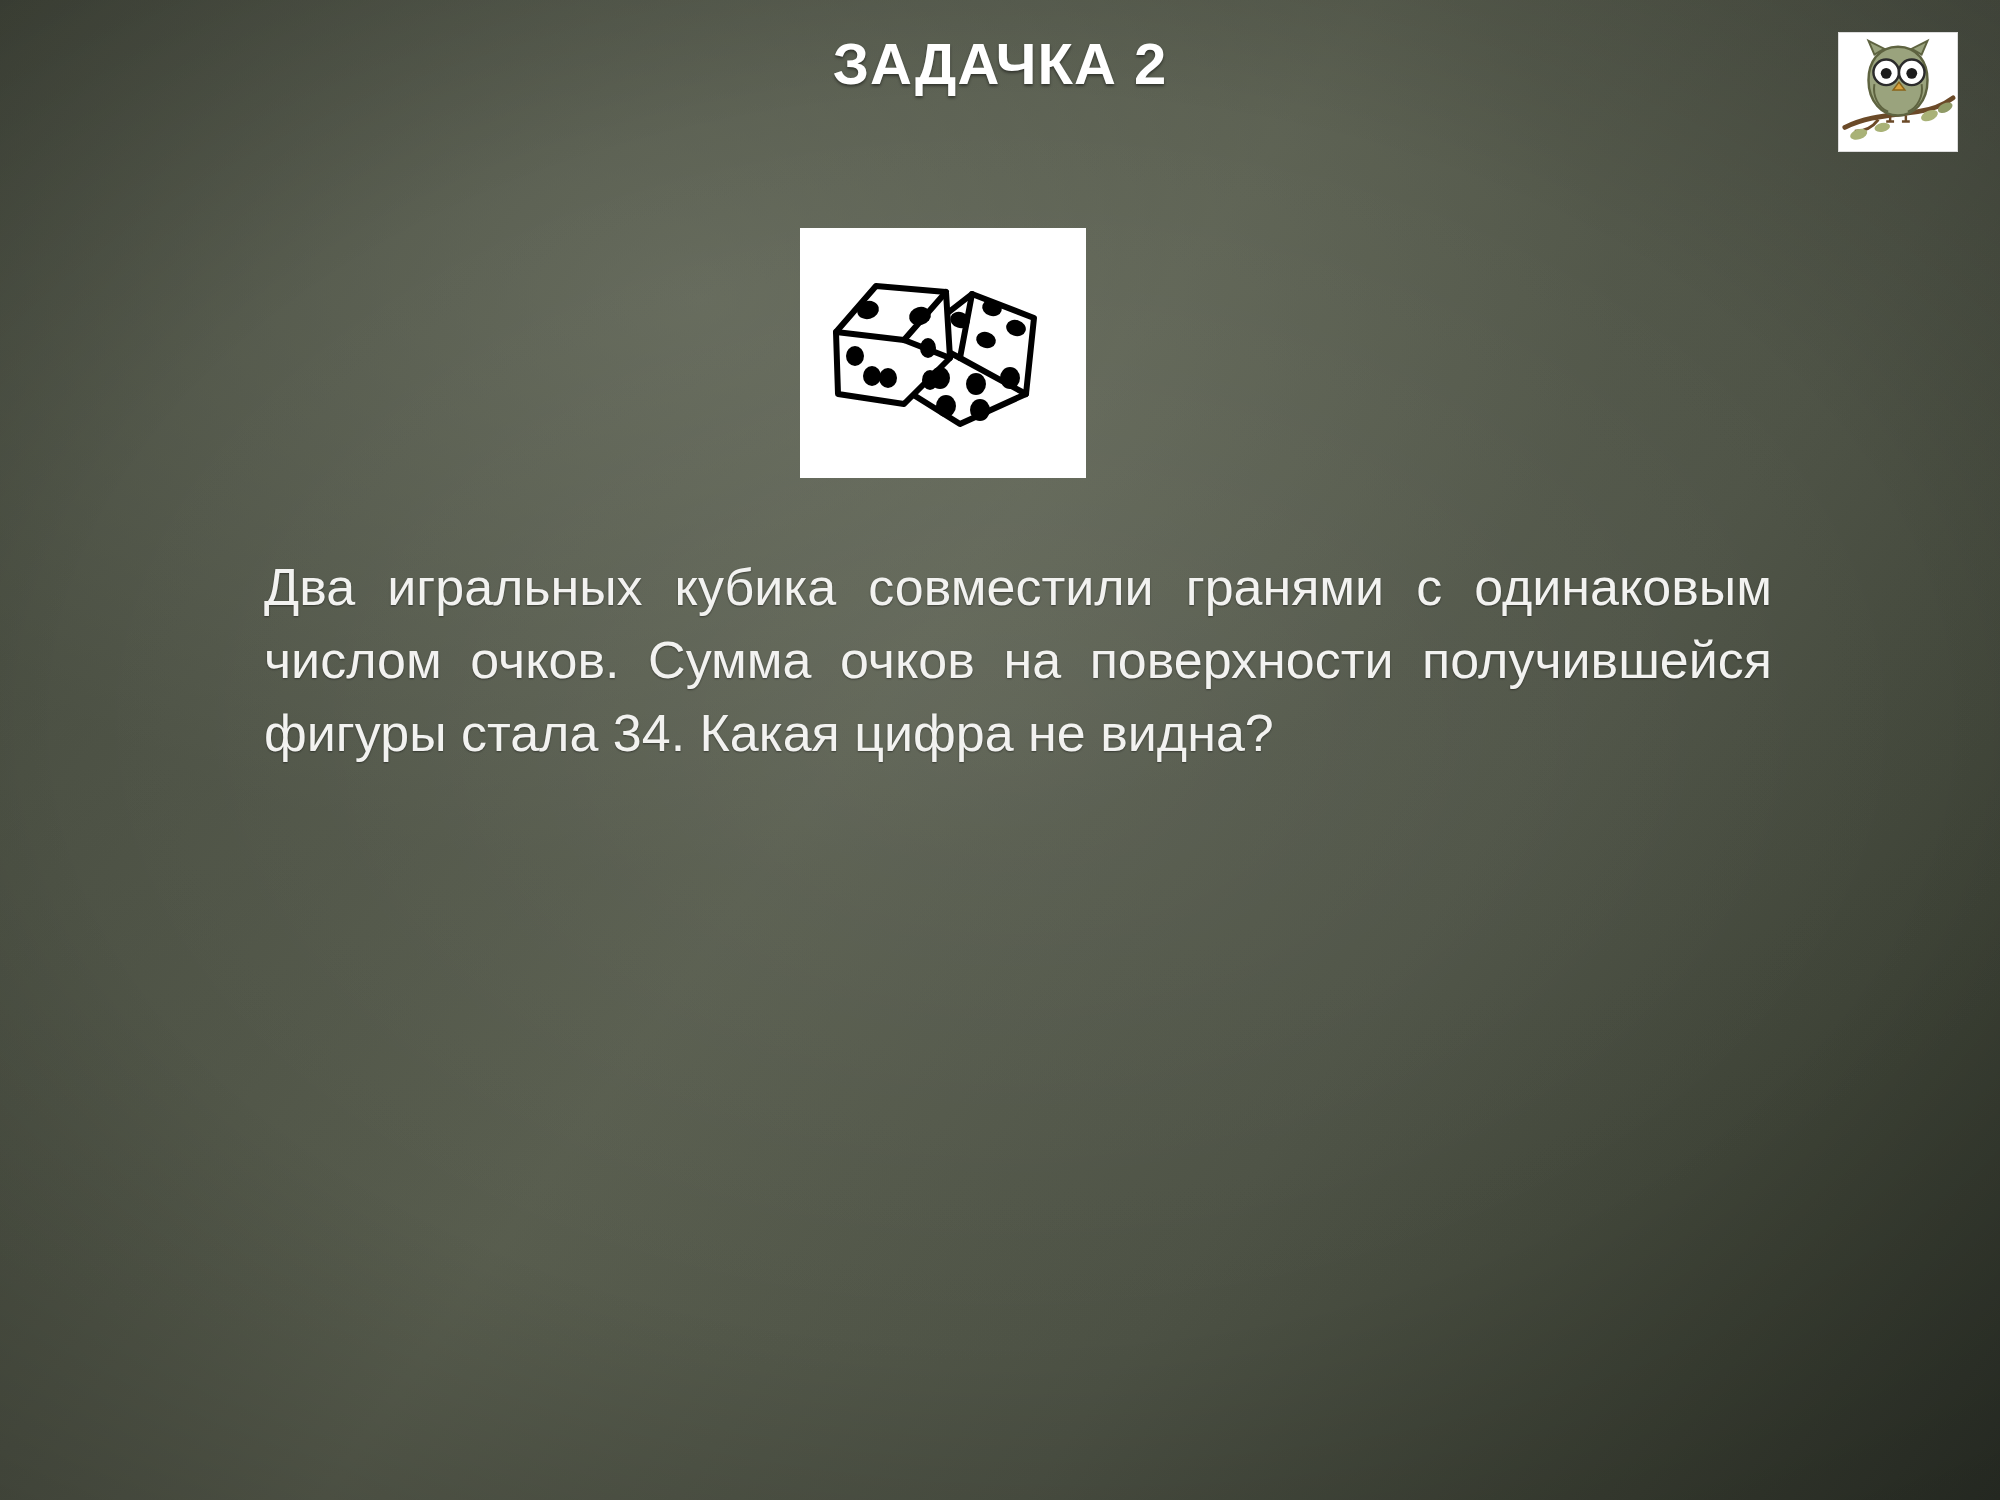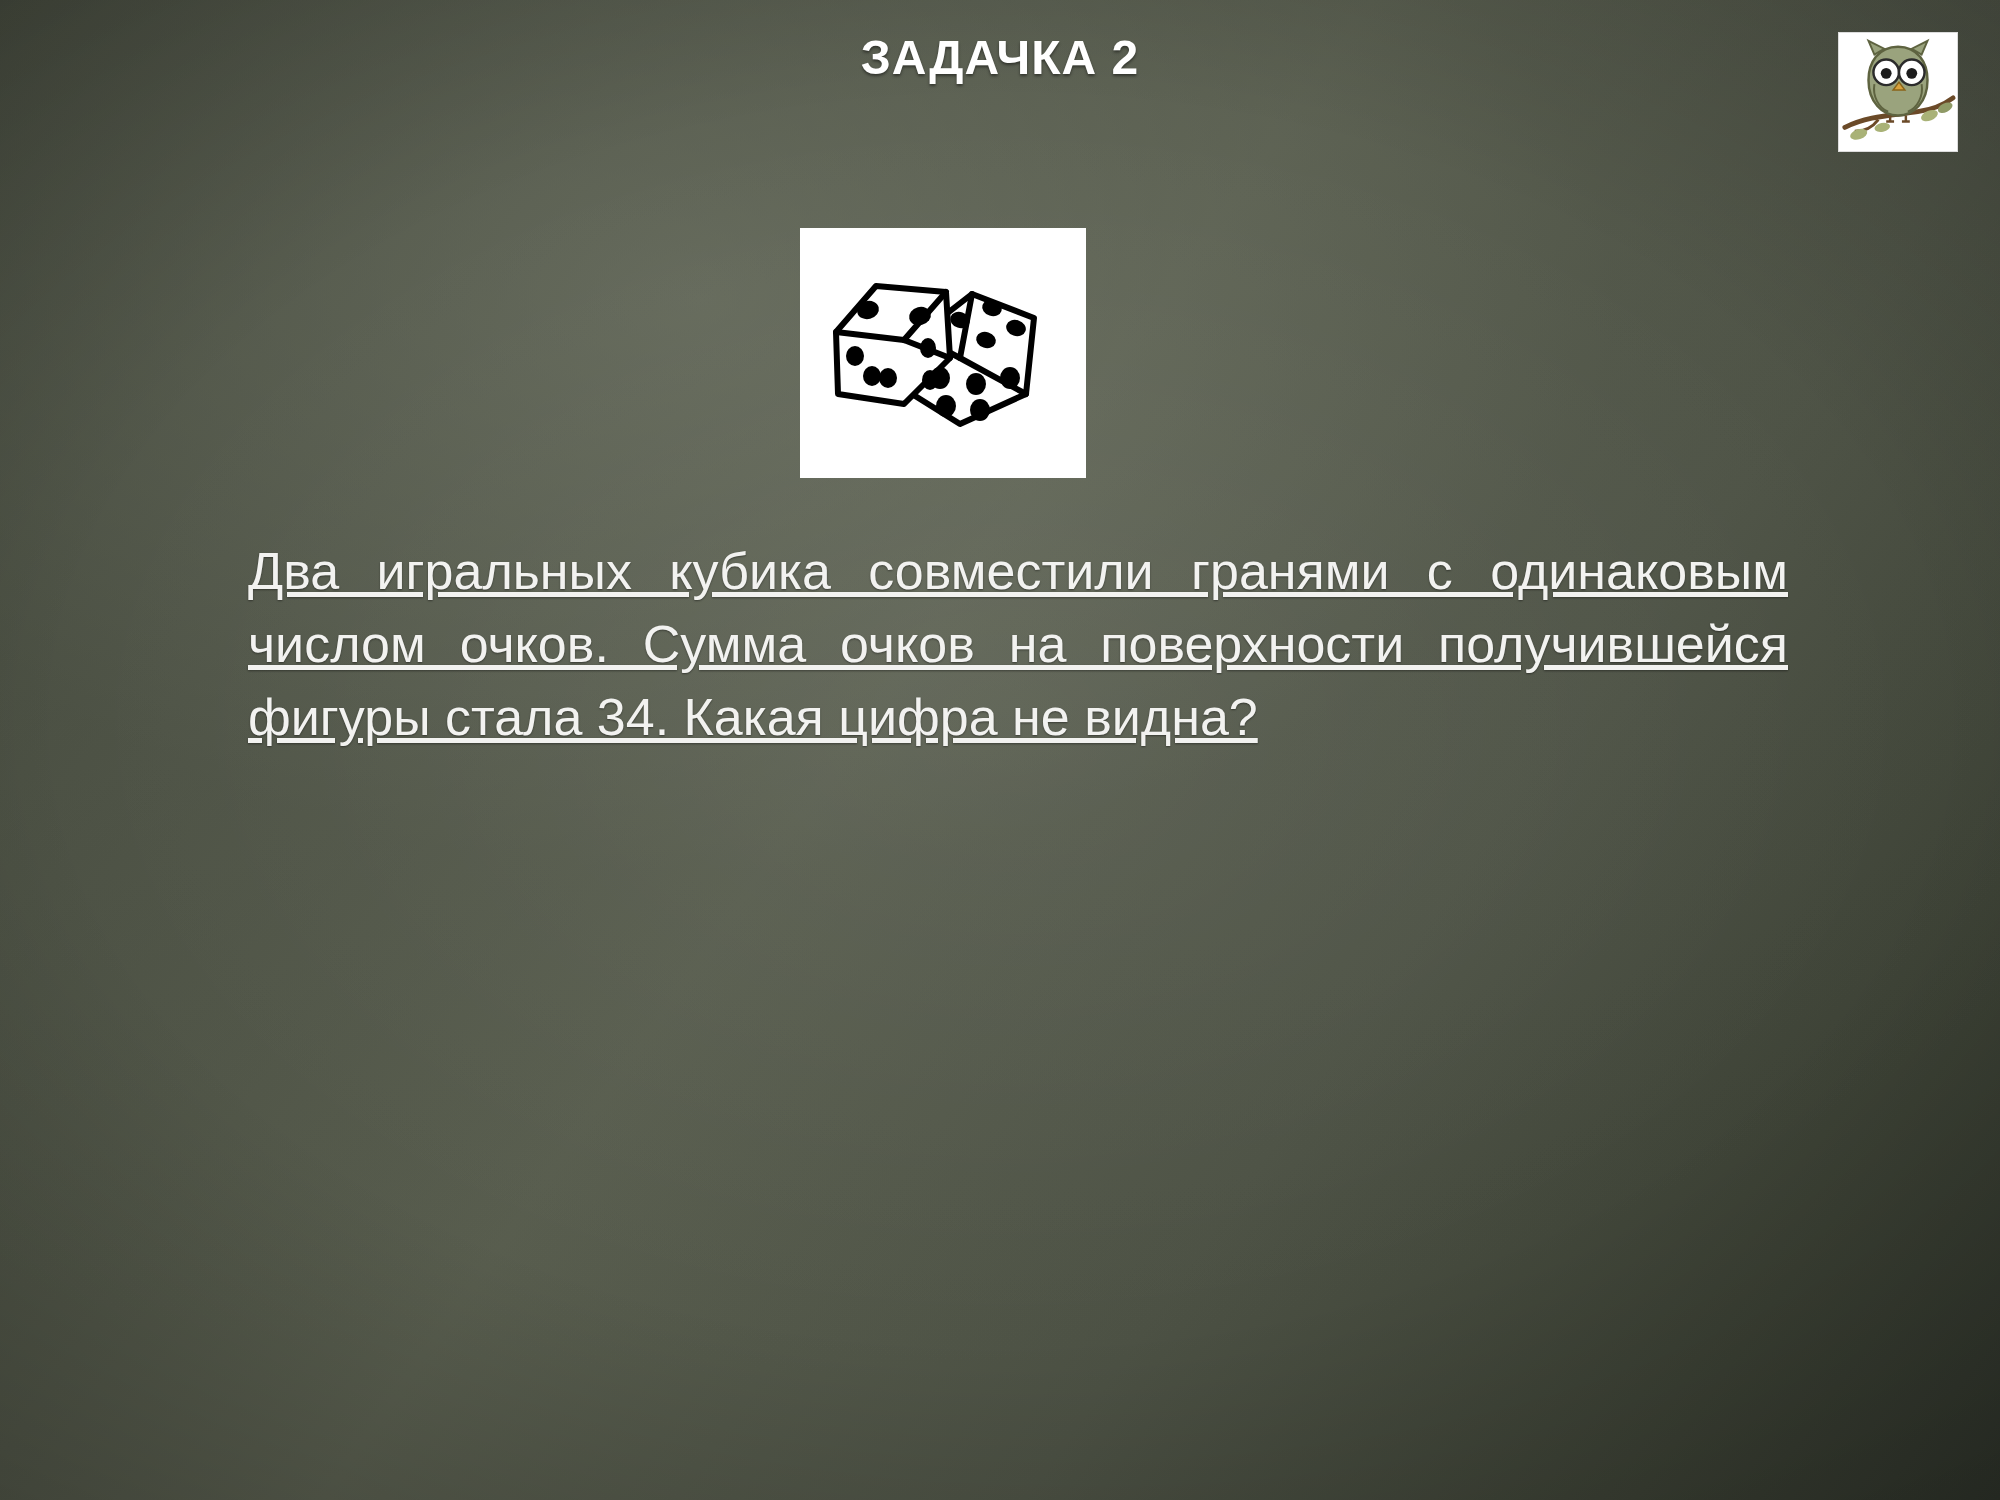--- a/index.html
+++ b/index.html
@@ -30,21 +30,21 @@
     pointer-events: none;
   }
 
   .title {
     position: absolute;
     top: 30px;
     left: 0;
     width: 2000px;
     text-align: center;
     color: #ffffff;
-    font-size: 48px;
+    font-size: 58px;
     font-weight: bold;
     letter-spacing: 1px;
     text-shadow: 0 2px 3px rgba(0,0,0,0.45);
     z-index: 3;
   }
 
   .owl-logo {
     position: absolute;
     top: 32px;
     right: 42px;
@@ -71,21 +71,21 @@
     left: 248px;
     width: 1540px;
     color: #f2f2f0;
     font-size: 52px;
     line-height: 1.40;
     text-align: justify;
     text-justify: inter-word;
     text-shadow: 0 1px 2px rgba(0,0,0,0.4);
     z-index: 3;
   }
-  .body-text p { margin: 0; text-decoration: underline; }
+  .body-text p { margin: 16px; }
 </style>
 </head>
 <body>
 
 <div class="slide">
 
   <div class="title">ЗАДАЧКА 2</div>
 
   <div class="owl-logo">
     <svg viewBox="0 0 120 120" width="118" height="118" aria-hidden="true">

